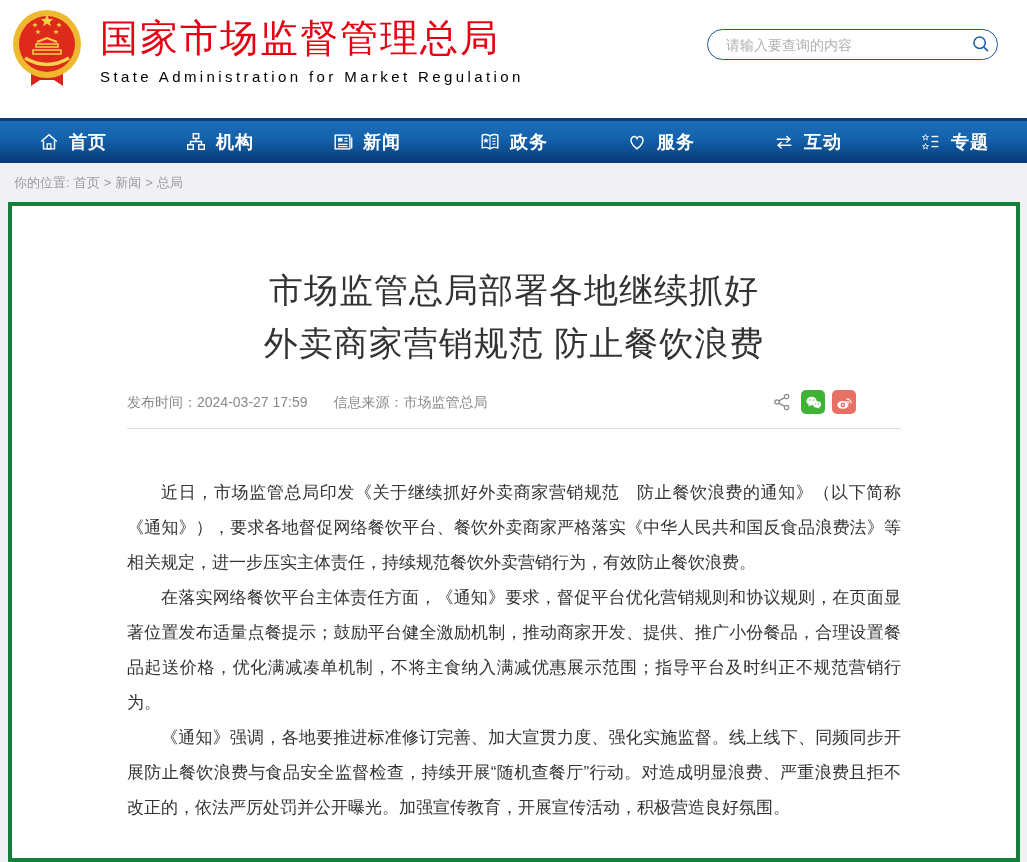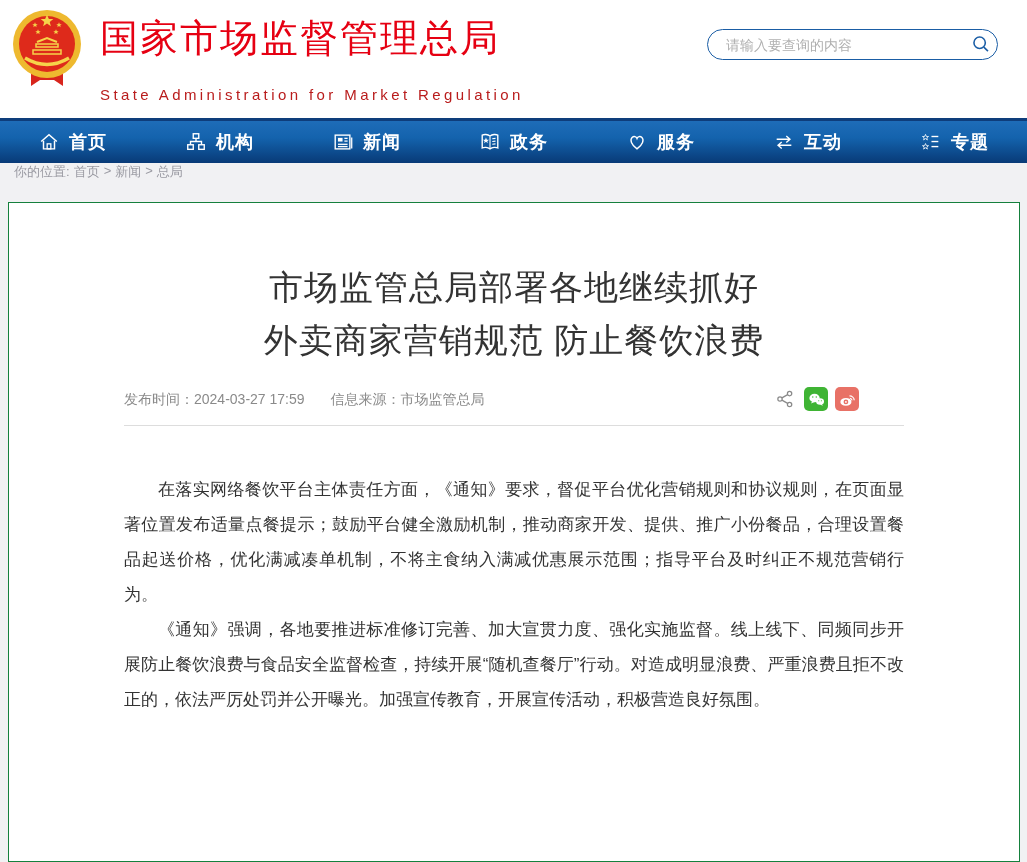--- a/index.html
+++ b/index.html
@@ -4,49 +4,49 @@
 <style>
   * { margin:0; padding:0; box-sizing:border-box; }
   html,body { width:1027px; height:862px; overflow:hidden; background:#f1f1f3;
     font-family:"Liberation Sans","DejaVu Sans",sans-serif; }
 
   
   .header { width:100%; height:118px; background:#fff; position:relative; }
   .logo-wrap { position:absolute; left:10px; top:6px; width:74px; height:86px; }
   .brand { position:absolute; left:100px; top:16px; }
   .brand-cn { color:#e60012; font-size:38px; font-weight:normal; letter-spacing:2px; line-height:1.2; }
-  .brand-en { color:#b91c1c; font-size:15px; letter-spacing:3.4px; margin-top:24px; }
+  .brand-en { color:#000000; font-size:15px; letter-spacing:3.4px; margin-top:6px; }
 
   .search-box { position:absolute; right:29px; top:29px; width:291px; height:31px;
     border:1px solid #1a5da5; border-radius:17px; background:#fff;
     display:flex; align-items:center; }
   .search-input { flex:1; border:none; outline:none; background:transparent;
     font-size:14px; color:#333; padding:0 8px 0 18px;
     font-family:"Liberation Sans","DejaVu Sans",sans-serif; }
   .search-input::placeholder { color:#b0b0b0; }
   .search-btn { width:34px; height:31px; border:none; background:transparent; cursor:pointer;
     display:flex; align-items:center; justify-content:center; }
 
   
   .nav { width:100%; height:45px; border-top:3px solid #0e3d7b;
     background:linear-gradient(to bottom,#1e6cb8 0%,#1463ad 40%,#083a77 100%);
     display:flex; align-items:center; justify-content:space-between; padding:0 38px; }
   .nav-item { display:flex; align-items:center; gap:9px; color:#fff; font-size:18px;
     font-weight:bold; letter-spacing:1px; cursor:pointer; white-space:nowrap; }
   .nav-item svg { display:block; }
 
   
-  .crumbbar { width:100%; height:39px; background:#f1f1f3; display:flex; 
+  .crumbbar { width:100%; height:39px; background:#f1f1f3; display:flex; align-items:center;
     padding-left:14px; font-size:13px; color:#9a9aa2; }
   .crumbbar span { margin-right:4px; }
   .crumb-link { cursor:pointer; }
 
   
   .main { padding:0 7px 0 8px; background:#f1f1f3; height:660px; }
-  .panel { background:#fff; border:1px solid #15803d; height:100%; overflow:hidden; }
+  .panel { background:#fff; border:4px solid #15803d; height:100%; overflow:hidden; }
 
   .article-title { margin-top:58px; text-align:center; color:#333;
     font-size:34px; font-weight:500; line-height:1.55; letter-spacing:1px; }
 
   .article-width { margin:0 115px; }
 
   .meta-row { position:relative; margin-top:20px; text-align:left;
     font-size:14px; color:#8a8a8a; height:26px; line-height:26px; }
   .meta-row .gap { display:inline-block; width:26px; }
   .share-group { position:absolute; right:45px; top:0; height:26px;
@@ -218,19 +218,20 @@
               <path d="M14.5 7.5 A6 6 0 0 1 20.5 13" fill="none" stroke="#fff" stroke-width="1.6"></path>
               <path d="M15 10.5 A3 3 0 0 1 17.8 13" fill="none" stroke="#fff" stroke-width="1.4"></path>
             </svg>
           </div>
         </div>
       </div>
 
       <div class="divider"></div>
 
       <div class="article-body">
+        <p>近日，市场监管总局印发《关于继续抓好外卖商家营销规范　防止餐饮浪费的通知》（以下简称《通知》），要求各地督促网络餐饮平台、餐饮外卖商家严格落实《中华人民共和国反食品浪费法》等相关规定，进一步压实主体责任，持续规范餐饮外卖营销行为，有效防止餐饮浪费。</p>
         <p>在落实网络餐饮平台主体责任方面，《通知》要求，督促平台优化营销规则和协议规则，在页面显著位置发布适量点餐提示；鼓励平台健全激励机制，推动商家开发、提供、推广小份餐品，合理设置餐品起送价格，优化满减凑单机制，不将主食纳入满减优惠展示范围；指导平台及时纠正不规范营销行为。</p>
         <p>《通知》强调，各地要推进标准修订完善、加大宣贯力度、强化实施监督。线上线下、同频同步开展防止餐饮浪费与食品安全监督检查，持续开展“随机查餐厅”行动。对造成明显浪费、严重浪费且拒不改正的，依法严厉处罚并公开曝光。加强宣传教育，开展宣传活动，积极营造良好氛围。</p>
       </div>
     </div>
 
   </div>
 </div>
 
 </body></html>

